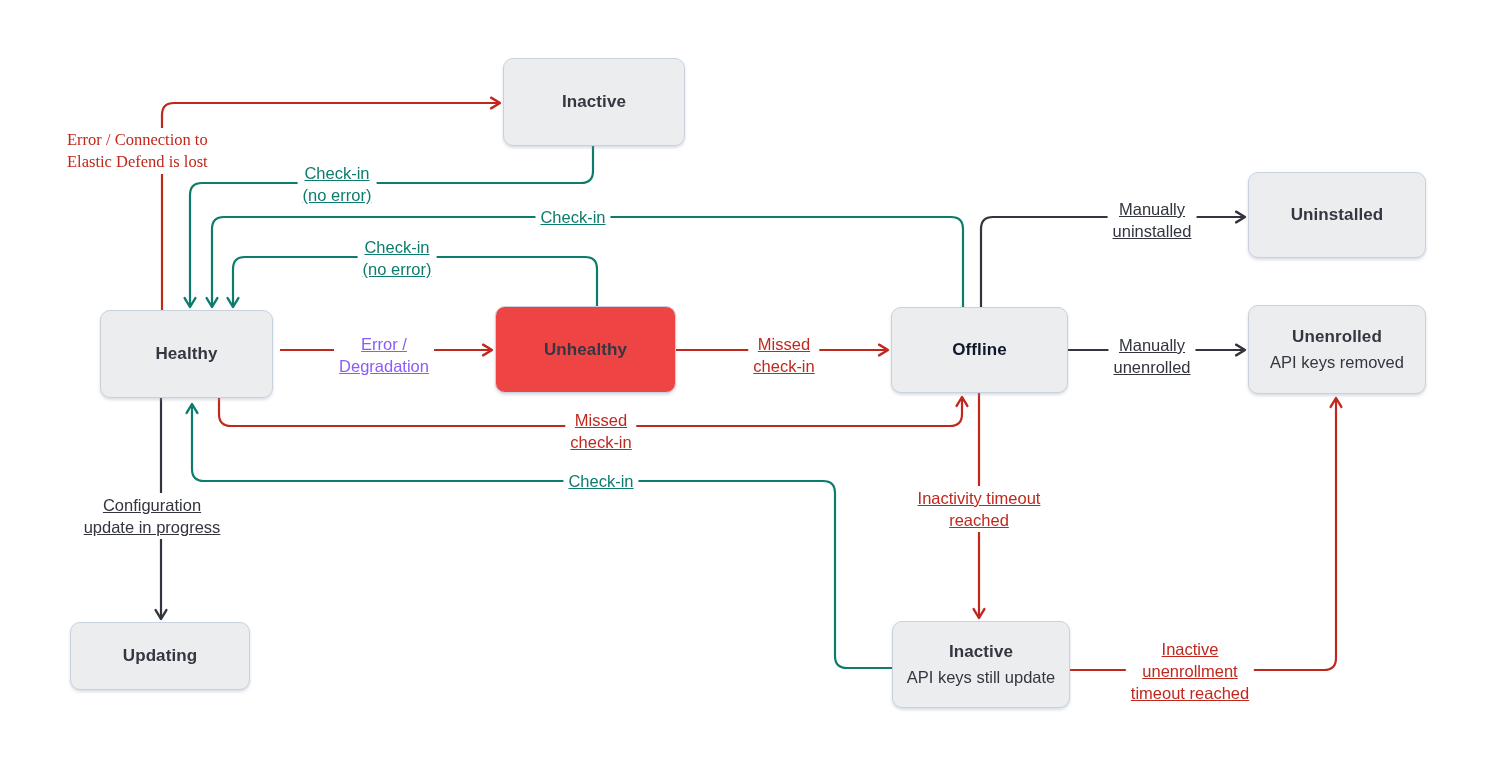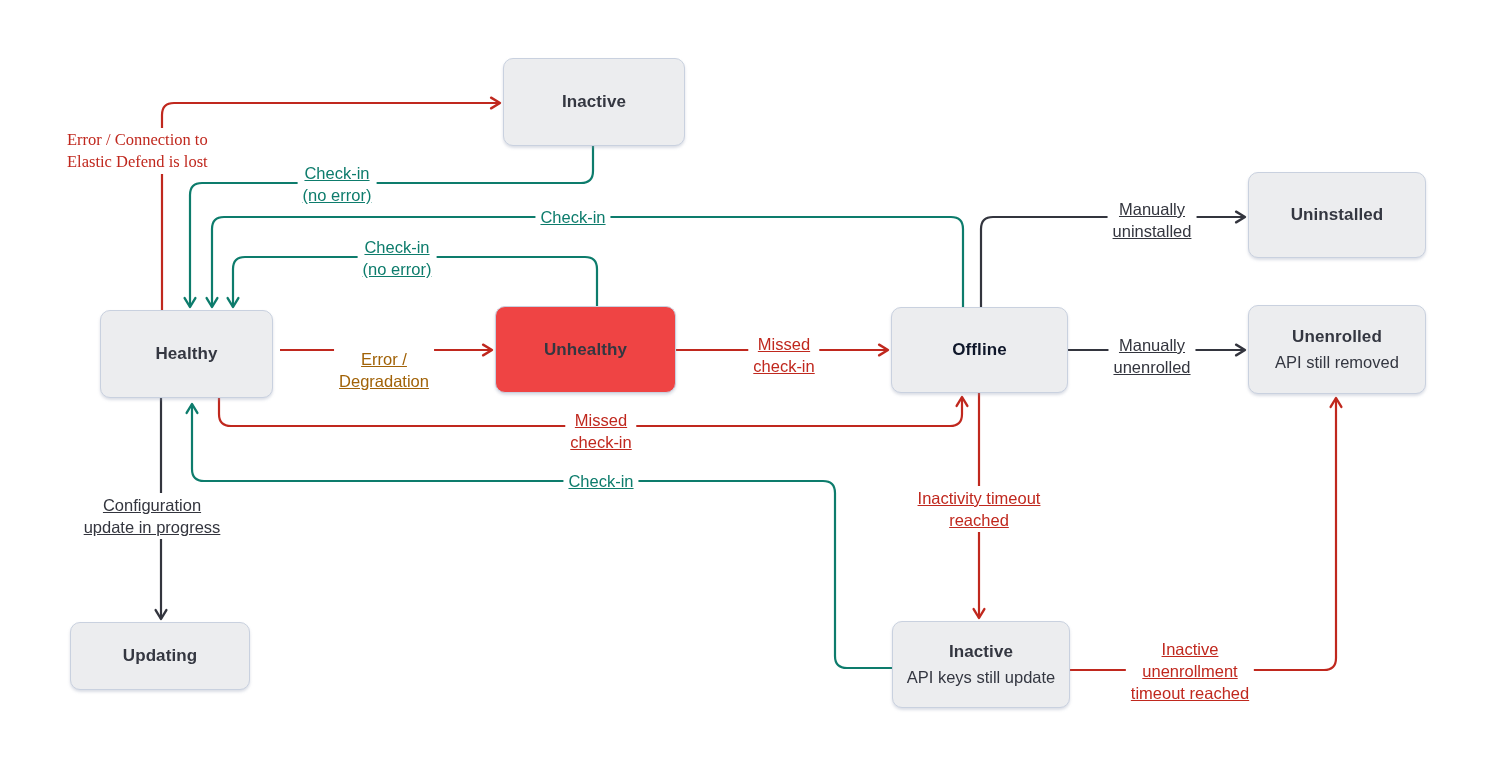--- a/index.html
+++ b/index.html
@@ -55,21 +55,21 @@
       <path d="M161,398 L161,619" fill="none" stroke="#33353e" stroke-width="2.2" marker-end="url(#arrow-neutral)"></path>
     </svg>
   <div id="labels">
       <div class="edge-label align-left" style="left: 62px; top: 151px; color: rgb(192, 40, 30);">Error / Connection to
 Elastic Defend is lost</div>
       <div class="edge-label align-center" style="left: 337px; top: 184px; color: rgb(13, 124, 108);">Check-in
 (no error)</div>
       <div class="edge-label align-center" style="left: 573px; top: 217px; color: rgb(13, 124, 108);">Check-in</div>
       <div class="edge-label align-center" style="left: 397px; top: 258px; color: rgb(13, 124, 108);">Check-in
 (no error)</div>
-      <div class="edge-label align-center" style="left: 384px; top: 370px; color: #a16207;">Error /
+      <div class="edge-label align-center" style="left: 384px; top: 355px; color: #8b5cf6;">Error /
 Degradation</div>
       <div class="edge-label align-center" style="left: 784px; top: 355px; color: rgb(192, 40, 30);">Missed
 check-in</div>
       <div class="edge-label align-center" style="left: 601px; top: 431px; color: rgb(192, 40, 30);">Missed
 check-in</div>
       <div class="edge-label align-center" style="left: 979px; top: 509px; color: rgb(192, 40, 30);">Inactivity timeout
 reached</div>
       <div class="edge-label align-center" style="left: 601px; top: 481px; color: rgb(13, 124, 108);">Check-in</div>
       <div class="edge-label align-center" style="left: 1152px; top: 220px; color: rgb(51, 53, 62);">Manually
 uninstalled</div>
@@ -92,21 +92,21 @@
         <div class="node-title">Unhealthy</div>
       </div>
       <div class="node" style="left: 891px; top: 307px; width: 177px; height: 86px; background: rgb(236, 237, 239); border-color: rgb(201, 209, 223); color: #0f172a;">
         <div class="node-title">Offline</div>
       </div>
       <div class="node" style="left: 1248px; top: 172px; width: 178px; height: 86px; background: rgb(236, 237, 239); border-color: rgb(201, 209, 223); color: rgb(52, 55, 65);">
         <div class="node-title">Uninstalled</div>
       </div>
       <div class="node" style="left: 1248px; top: 305px; width: 178px; height: 89px; background: rgb(236, 237, 239); border-color: rgb(201, 209, 223); color: rgb(52, 55, 65);">
         <div class="node-title">Unenrolled</div>
-        <div class="node-sub">API still removed</div>
+        <div class="node-sub">API keys removed</div>
       </div>
       <div class="node" style="left: 892px; top: 621px; width: 178px; height: 87px; background: rgb(236, 237, 239); border-color: rgb(201, 209, 223); color: rgb(52, 55, 65);">
         <div class="node-title">Inactive</div>
         <div class="node-sub">API keys still update</div>
       </div>
       <div class="node" style="left: 70px; top: 622px; width: 180px; height: 68px; background: rgb(236, 237, 239); border-color: rgb(201, 209, 223); color: rgb(52, 55, 65);">
         <div class="node-title">Updating</div>
       </div>
     </div>
 </div>

